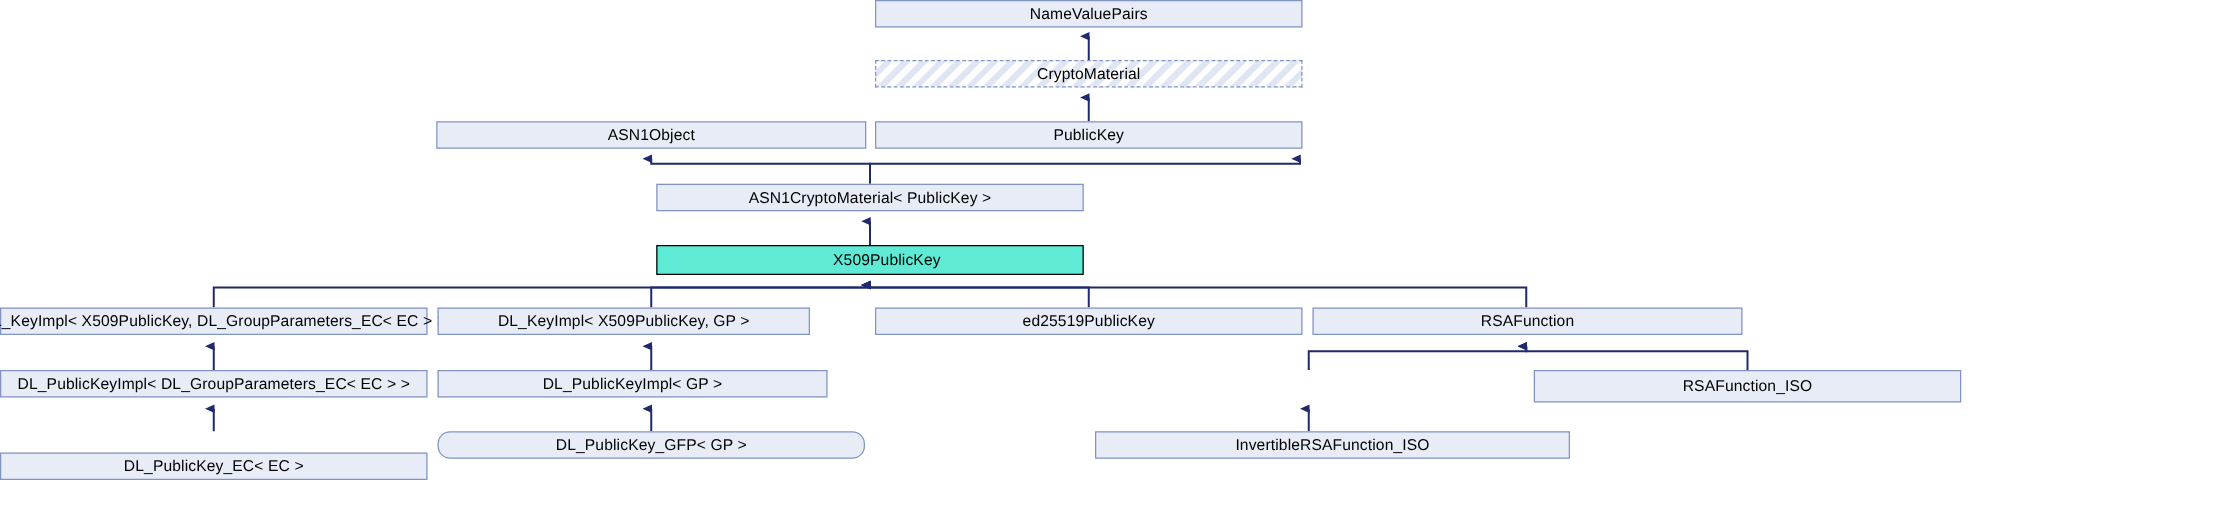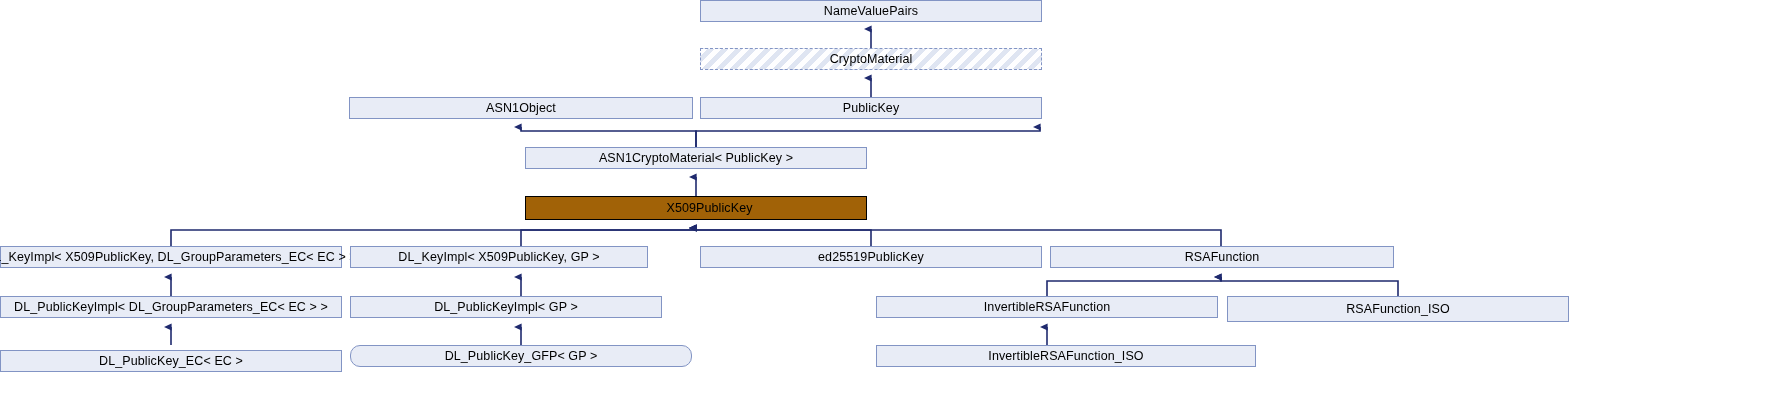--- a/index.html
+++ b/index.html
@@ -46,21 +46,21 @@
     background-image: repeating-linear-gradient(
       -45deg,
       rgba(255,255,255,0.95) 0px,
       rgba(255,255,255,0.95) 5px,
       #dfe5f2 5px,
       #dfe5f2 10px
     );
   }
   .node.current {
     border: 1.6px solid #000000;
-    background: #a16207;
+    background: #5eead4;
     padding-left: 27px;
   }
   .node .label {
     display: inline-block;
     padding: 0 4px;
   }
 </style>
 </head>
 <body>
 
@@ -144,29 +144,26 @@
   </div>
 
   <div class="node" style="left:0px; top:296px; width:342px; height:22px;">
     <span class="label">DL_PublicKeyImpl&lt; DL_GroupParameters_EC&lt; EC &gt; &gt;</span>
   </div>
 
   <div class="node" style="left:350px; top:296px; width:312px; height:22px;">
     <span class="label">DL_PublicKeyImpl&lt; GP &gt;</span>
   </div>
 
-  <div class="node" style="left:876px; top:296px; width:342px; height:22px;">
-    <span class="label">InvertibleRSAFunction</span>
-  </div>
 
   <div class="node" style="left:1227px; top:296px; width:342px; height:26px;">
     <span class="label">RSAFunction_ISO</span>
   </div>
 
-  <div class="node" style="left:0px; top:350px; width:342px; height:22px;">
+  <div class="node" style="left:0px; top:362px; width:342px; height:22px;">
     <span class="label">DL_PublicKey_EC&lt; EC &gt;</span>
   </div>
 
   <div class="node" style="left:350px; top:345px; width:342px; height:22px;border-radius:10px;">
     <span class="label">DL_PublicKey_GFP&lt; GP &gt;</span>
   </div>
 
   <div class="node" style="left:876px; top:345px; width:380px; height:22px;">
     <span class="label">InvertibleRSAFunction_ISO</span>
   </div>

